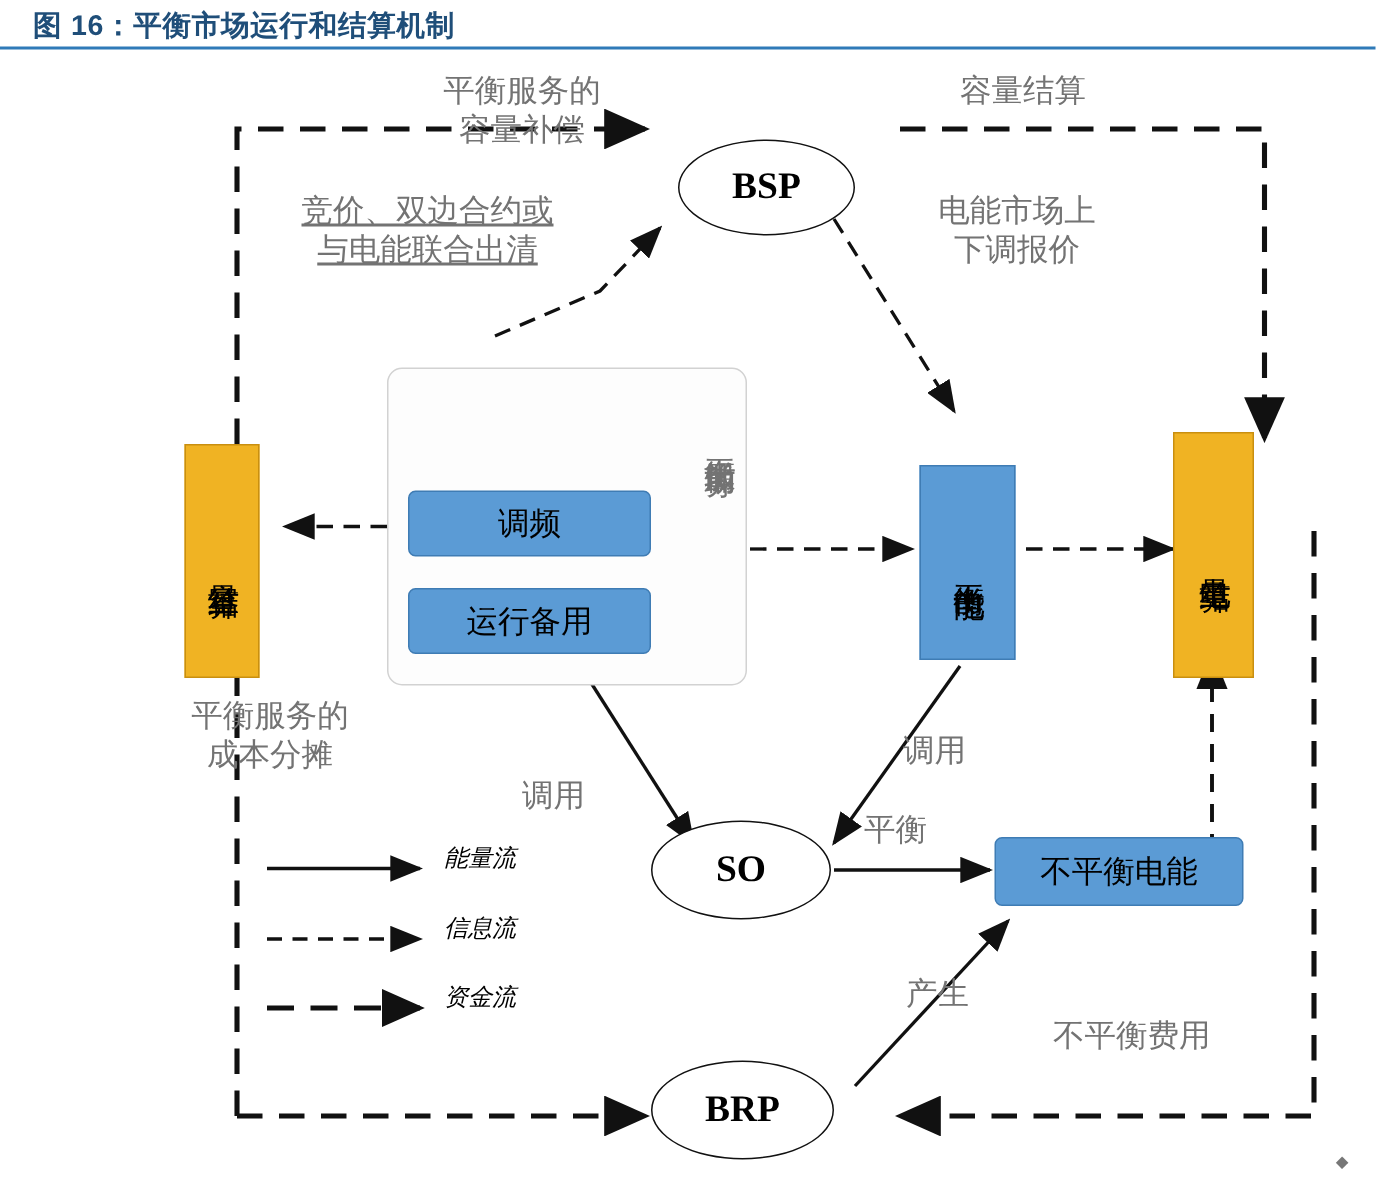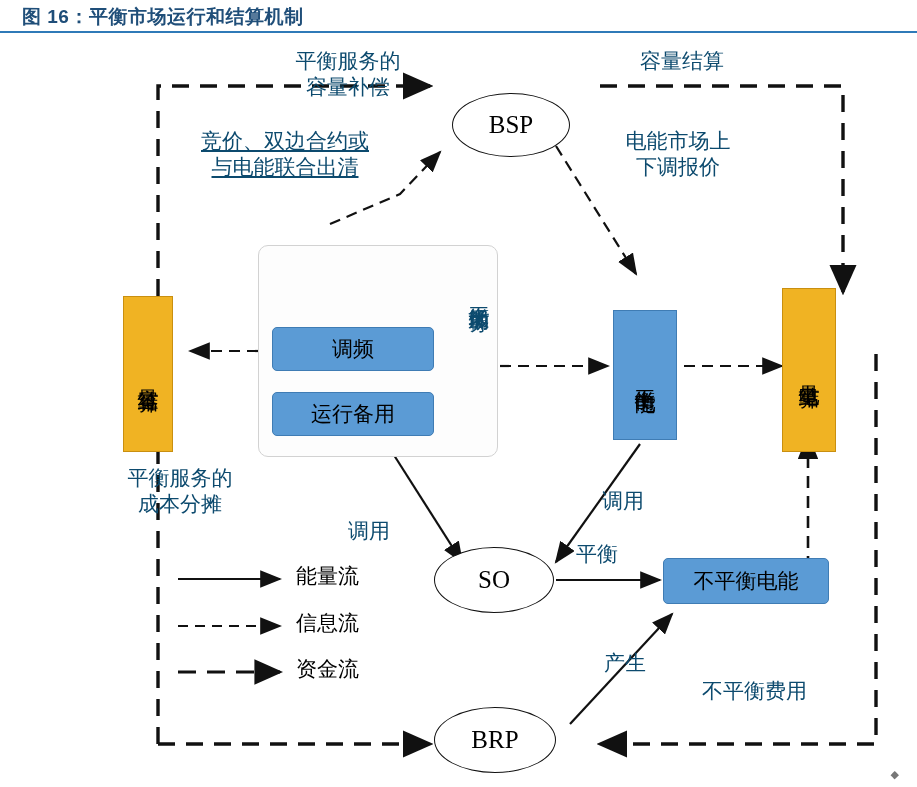--- a/index.html
+++ b/index.html
@@ -102,35 +102,37 @@
     box-sizing: border-box;
     border: 1.6px solid #111;
     border-radius: 50%;
     background: #fff;
     display: flex;
     align-items: center;
     justify-content: center;
     font-size: 25px;
     color: #000;
     font-family: "Liberation Serif", serif;
+    font-weight: bold;
   }
   
   .lbl {
     position: absolute;
     font-size: 21px;
-    color: #0c4a6e;
+    color: #737373;
     line-height: 1.22;
     white-space: pre;
   }
   .lbl.center { text-align: center; }
   .legend-lbl {
     position: absolute;
-    font-size: 21px;
+    font-size: 16px;
     color: #000;
     white-space: nowrap;
+    font-style: italic;
   }
   .tiny-mark {
     position: absolute;
     right: 18px;
     bottom: 6px;
     font-size: 11px;
     color: #777;
   }
 </style>
 </head>

